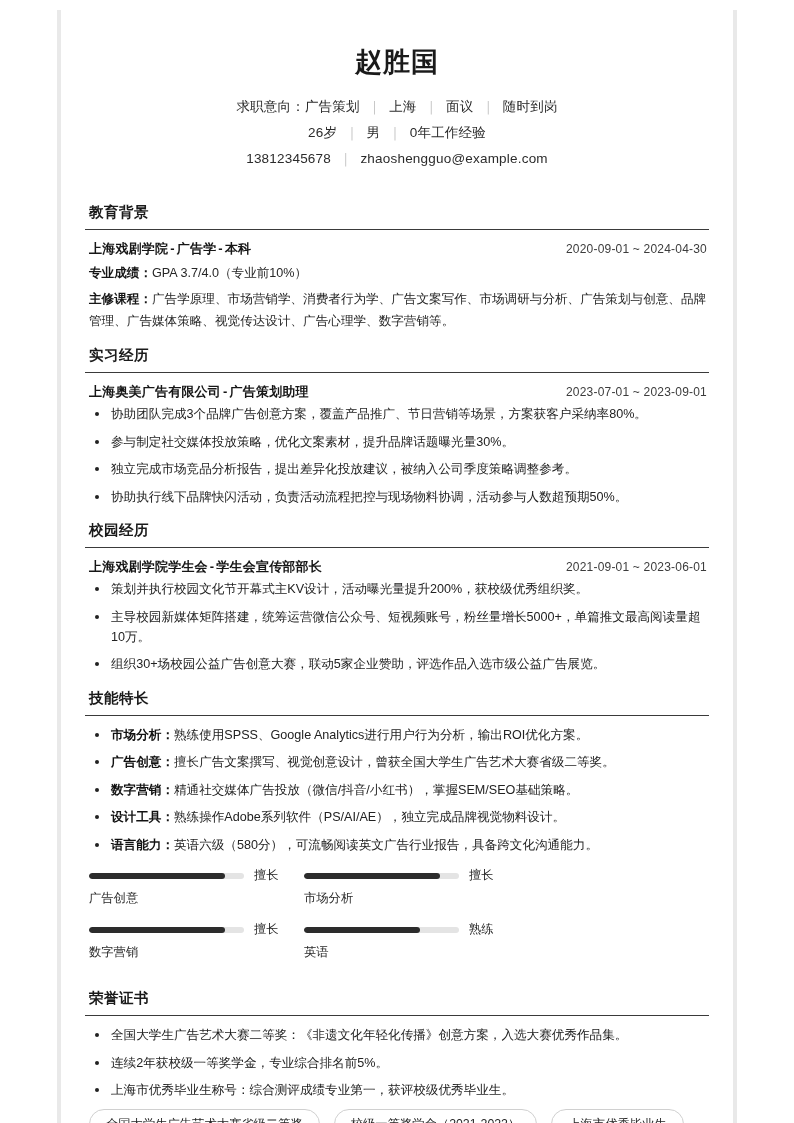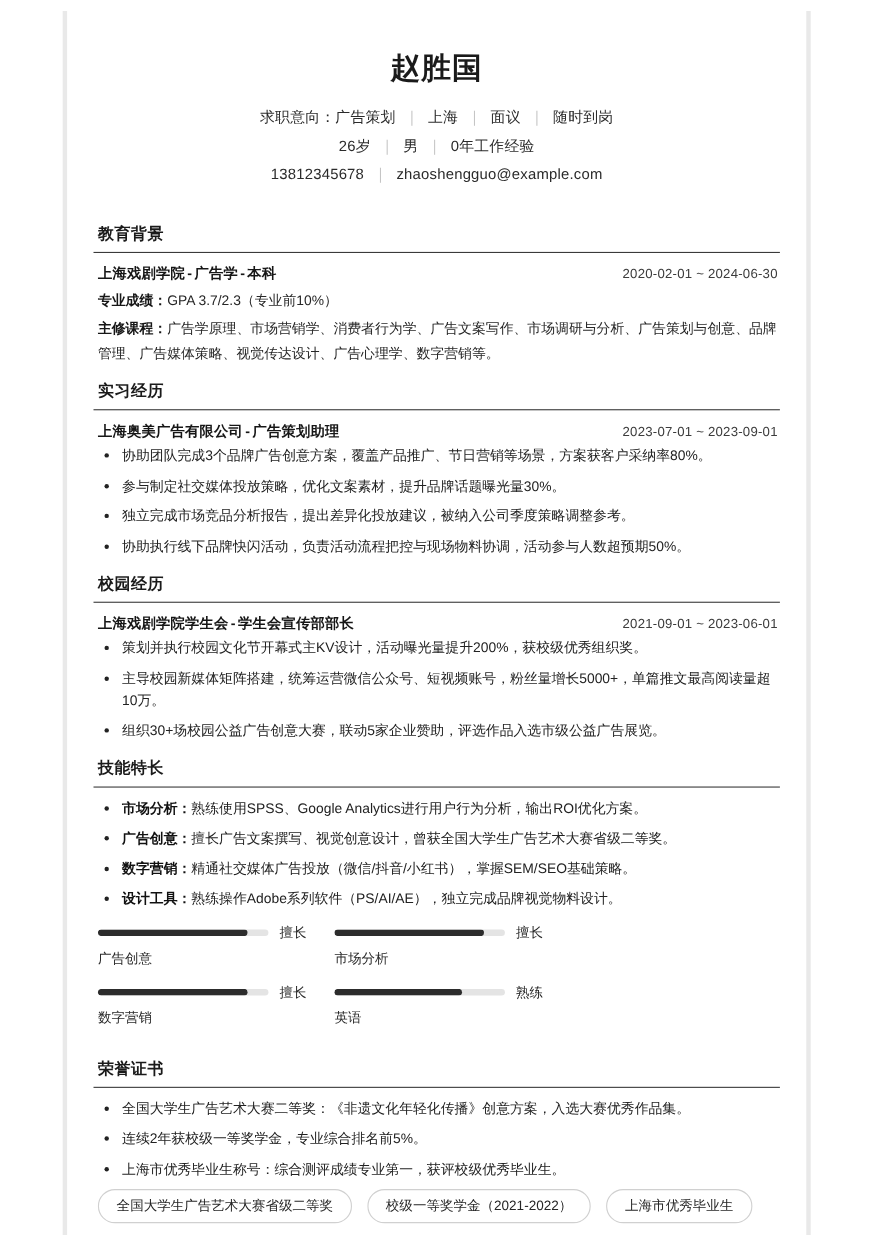--- a/index.html
+++ b/index.html
@@ -214,24 +214,24 @@
 
     <div class="section">
       <div class="section-title">教育背景</div>
       <div class="section-rule"></div>
 
       <div class="entry">
         <div class="entry-head">
           <div class="entry-title">
             <span>上海戏剧学院</span><span class="dash">-</span><span>广告学</span><span class="dash">-</span><span>本科</span>
           </div>
-          <div class="entry-date">2020-02-01 ~ 2024-06-30</div>
+          <div class="entry-date">2020-09-01 ~ 2024-04-30</div>
         </div>
         <div class="entry-meta">
-          <b>专业成绩：</b><span>GPA 3.7/2.3（专业前10%）</span>
+          <b>专业成绩：</b><span>GPA 3.7/4.0（专业前10%）</span>
         </div>
         <div class="entry-meta">
           <b>主修课程：</b><span>广告学原理、市场营销学、消费者行为学、广告文案写作、市场调研与分析、广告策划与创意、品牌管理、广告媒体策略、视觉传达设计、广告心理学、数字营销等。</span>
         </div>
       </div>
     </div>
 
     <div class="section">
       <div class="section-title">实习经历</div>
       <div class="section-rule"></div>
@@ -273,20 +273,21 @@
 
     <div class="section">
       <div class="section-title">技能特长</div>
       <div class="section-rule"></div>
 
       <ul class="bullets">
         <li><b>市场分析：</b><span>熟练使用SPSS、Google Analytics进行用户行为分析，输出ROI优化方案。</span></li>
         <li><b>广告创意：</b><span>擅长广告文案撰写、视觉创意设计，曾获全国大学生广告艺术大赛省级二等奖。</span></li>
         <li><b>数字营销：</b><span>精通社交媒体广告投放（微信/抖音/小红书），掌握SEM/SEO基础策略。</span></li>
         <li><b>设计工具：</b><span>熟练操作Adobe系列软件（PS/AI/AE），独立完成品牌视觉物料设计。</span></li>
+        <li><b>语言能力：</b><span>英语六级（580分），可流畅阅读英文广告行业报告，具备跨文化沟通能力。</span></li>
       </ul>
 
       <div class="skillbars">
         <div class="skillbar">
           <div class="bar-row">
             <div class="bar-track">
               <div class="bar-fill" style="width: 88%;"></div>
             </div>
             <div class="bar-level">擅长</div>
           </div>

